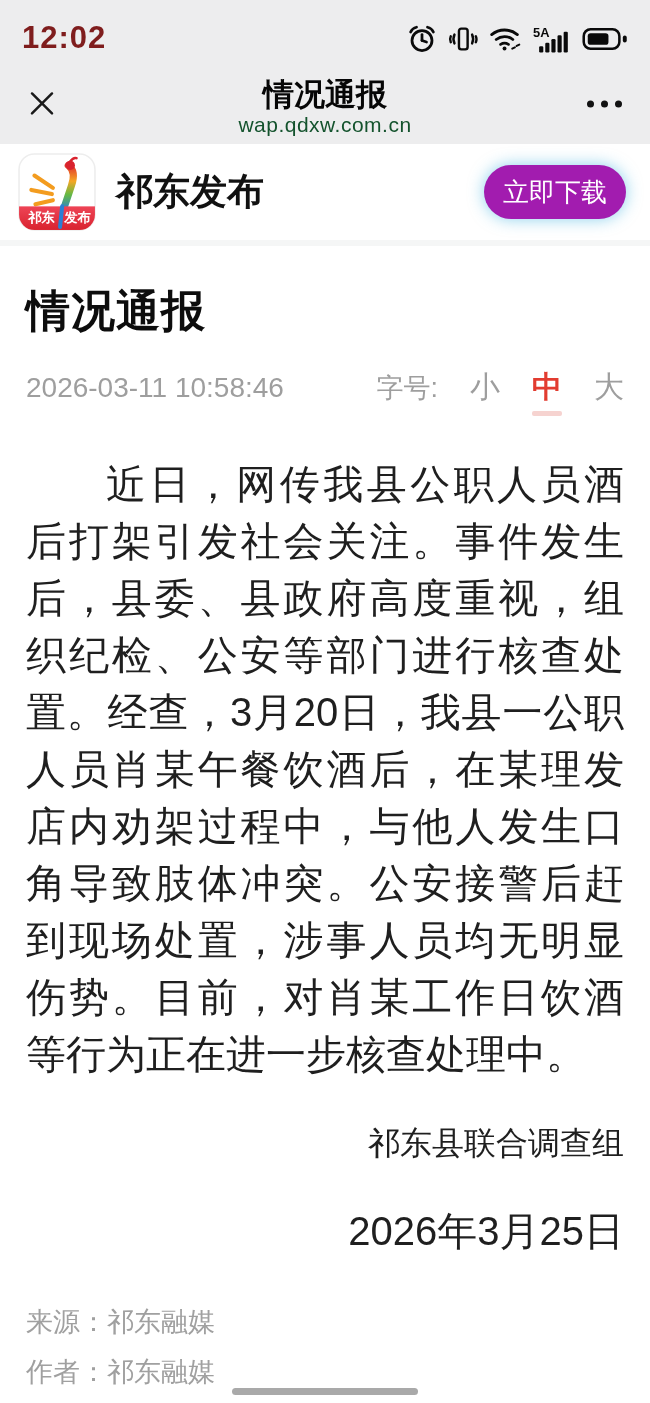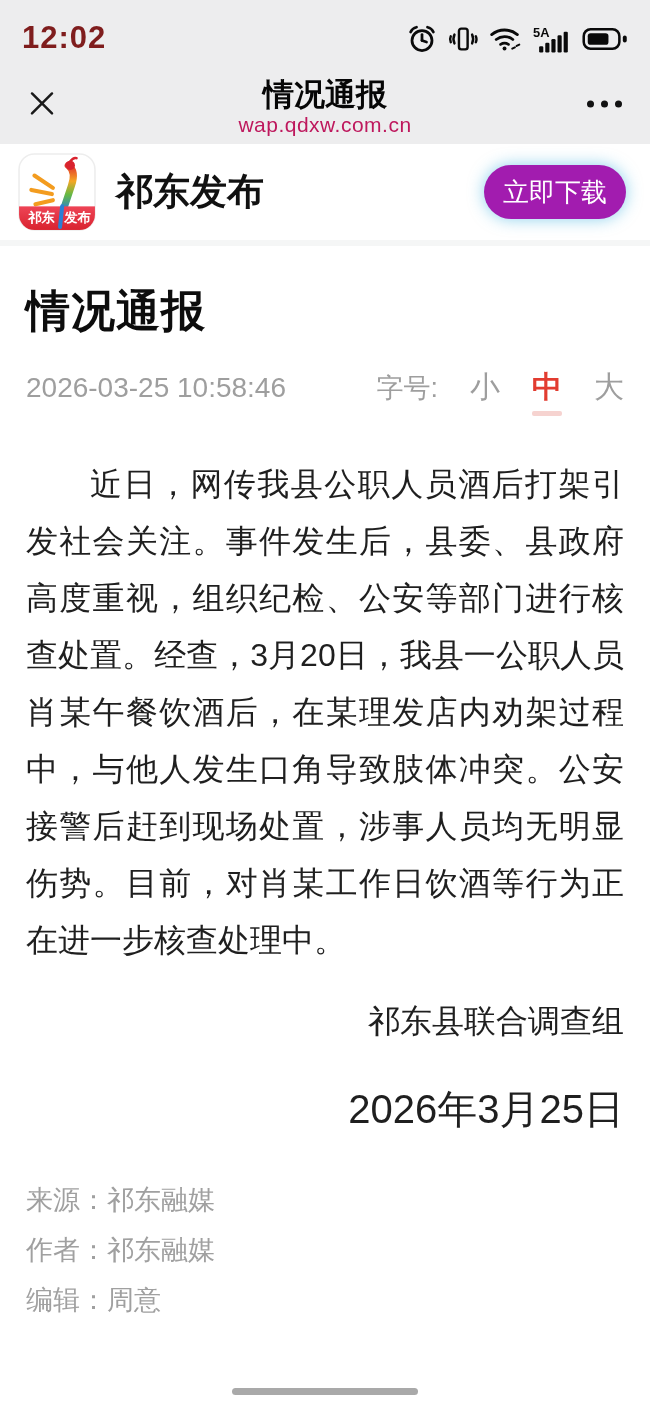--- a/index.html
+++ b/index.html
@@ -18,21 +18,21 @@
   .status-time{font-size:31px;font-weight:700;color:#7f1d1d;letter-spacing:1px;padding-top:6px;}
   .status-icons{display:flex;align-items:center;gap:11px;padding-top:8px;}
   .status-icons svg{display:block;}
 
   
   .browser-header{
     height:74px;background:#ededee;position:relative;
     display:flex;flex-direction:column;align-items:center;justify-content:center;
   }
   .bh-title{font-size:31px;font-weight:600;color:#060606;line-height:34px;}
-  .bh-url{font-size:21px;color:#be185d;line-height:25px;letter-spacing:.5px;}
+  .bh-url{font-size:21px;color:#14532d;line-height:25px;letter-spacing:.5px;}
   .bh-close{
     position:absolute;left:20px;top:50%;transform:translateY(-58%);
     width:44px;height:44px;display:flex;align-items:center;justify-content:center;cursor:pointer;
   }
   .bh-menu{
     position:absolute;right:20px;top:50%;transform:translateY(-58%);
     width:52px;height:44px;display:flex;align-items:center;justify-content:center;gap:7px;cursor:pointer;
   }
   .bh-menu i{width:7px;height:7px;border-radius:50%;background:#121212;display:block;}
 
@@ -56,21 +56,21 @@
   .meta-row{display:flex;justify-content:space-between;align-items:baseline;margin-top:32px;}
   .pub-date{font-size:28px;color:#9e9e9e;}
   .fs-group{display:flex;align-items:baseline;gap:32px;}
   .fs-label{font-size:27px;color:#9e9e9e;}
   .fs-option{font-size:30px;color:#9e9e9e;cursor:pointer;position:relative;line-height:34px;}
   .fs-option.selected{color:#e23c30;font-weight:700;}
   .fs-option.selected::after{
     content:"";position:absolute;left:0;right:0;bottom:-12px;height:5px;border-radius:2px;background:#f6d3d0;
   }
   .article-body{
-    margin-top:50px;font-size:32px;line-height:57px;color:#1f1f1f;
+    margin-top:50px;font-size:40px;line-height:57px;color:#1f1f1f;
     text-indent:2em;text-align:justify;
   }
   .signature{font-size:32px;color:#1f1f1f;text-align:right;margin-top:22px;line-height:40px;}
   .signature-date{font-size:40px;color:#1f1f1f;text-align:right;margin-top:48px;line-height:40px;}
 
   .source-meta{margin-top:46px;}
   .source-row{font-size:27px;color:#a0a0a0;line-height:50px;}
 
   .home-indicator{
     position:absolute;left:50%;bottom:8px;transform:translateX(-50%);
@@ -185,21 +185,21 @@
     <div class="app-name">祁东发布</div>
     <button class="download-btn">立即下载</button>
   </div>
 
   <div class="strip"></div>
 
   <div class="content">
     <h1 class="article-title">情况通报</h1>
 
     <div class="meta-row">
-      <span class="pub-date">2026-03-25 10:58:46</span>
+      <span class="pub-date">2026-03-11 10:58:46</span>
       <span class="fs-group">
         <span class="fs-label">字号:</span>
         <span class="fs-option">小</span>
         <span class="fs-option selected">中</span>
         <span class="fs-option">大</span>
       </span>
     </div>
 
     <p class="article-body">近日，网传我县公职人员酒后打架引发社会关注。事件发生后，县委、县政府高度重视，组织纪检、公安等部门进行核查处置。经查，3月20日，我县一公职人员肖某午餐饮酒后，在某理发店内劝架过程中，与他人发生口角导致肢体冲突。公安接警后赶到现场处置，涉事人员均无明显伤势。目前，对肖某工作日饮酒等行为正在进一步核查处理中。</p>
 

